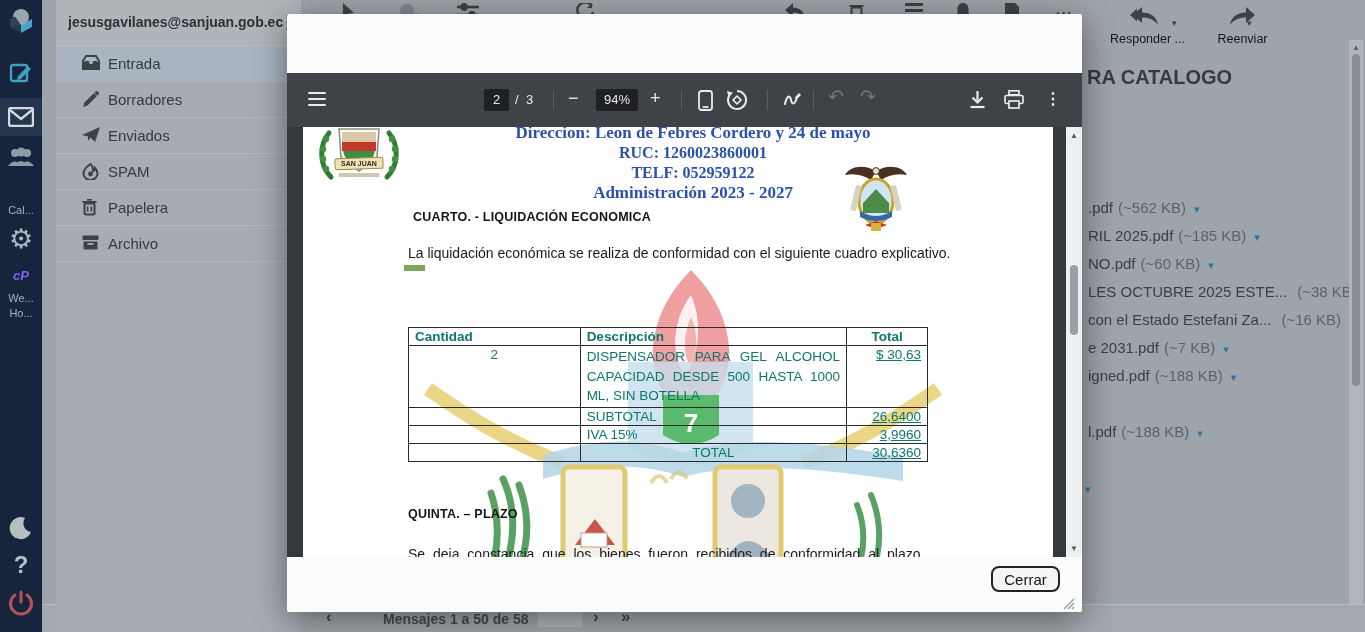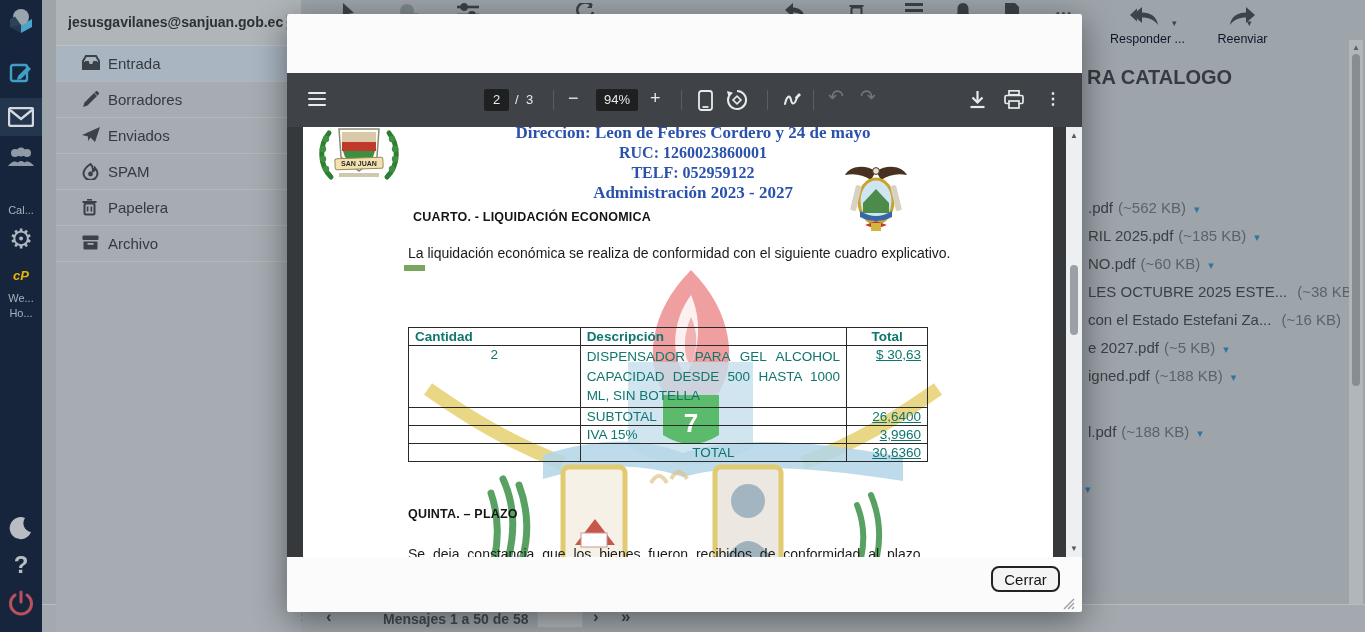--- a/index.html
+++ b/index.html
@@ -108,21 +108,21 @@
           <circle cx="14" cy="6" r="4.5"></circle>
         <path d="M1 20 q7 -9 13 0 z"></path>
           <path d="M8 20 q6 -10 12 0 z"></path>
           <path d="M14 20 q6 -9 13 0 z"></path>
       </svg>
     </div>
     <div class="tb-lbl" style="top:204px;"><span>Cal...</span></div>
     <div class="tb-it" style="top:222px;height:34px;font-size:27px;">
         <span>⚙</span>
       </div>
-    <div class="tb-it" style="top:266px;height:18px;color:#eab308;font-weight:700;font-style:italic;font-size:13px;">
+    <div class="tb-it" style="top:266px;height:18px;color:#8b5cf6;font-weight:700;font-style:italic;font-size:13px;">
         <span>cP</span>
       </div>
     <div class="tb-lbl" style="top:292px;"><span>We...</span></div>
     <div class="tb-lbl" style="top:307px;"><span>Ho...</span></div>
     <div class="tb-it" style="top:514px;height:28px;">
       <svg width="24" height="24" viewBox="0 0 24 24">
         <path d="M16 2 A11 11 0 1 0 22 16 A9 9 0 0 1 16 2 Z" fill="#b7bdc3"></path>
       </svg>
     </div>
     <div class="tb-it" style="top:550px;height:30px;font-size:24px;font-weight:700;color:#b7bdc3;">
@@ -274,21 +274,21 @@
     </div>
     <span class="act-caret" style="left:960px;"><span>▾</span></span>
 
     <h1 class="msg-title">RA CATALOGO</h1>
 
     <div class="att" style="top:199px;"><span>.pdf</span><span class="sz">(~562 KB)</span><span class="car">▾</span></div>
     <div class="att" style="top:227px;"><span>RIL 2025.pdf</span><span class="sz">(~185 KB)</span><span class="car">▾</span></div>
     <div class="att" style="top:255px;"><span>NO.pdf</span><span class="sz">(~60 KB)</span><span class="car">▾</span></div>
     <div class="att" style="top:283px;"><span>LES OCTUBRE 2025 ESTE...</span><span class="sz" style="margin-left:10px;">(~38 KB)</span><span class="car">▾</span></div>
     <div class="att" style="top:311px;"><span>con el Estado Estefani Za...</span><span class="sz" style="margin-left:10px;">(~16 KB)</span><span class="car">▾</span></div>
-    <div class="att" style="top:339px;"><span>e 2027.pdf</span><span class="sz">(~5 KB)</span><span class="car">▾</span></div>
+    <div class="att" style="top:339px;"><span>e 2031.pdf</span><span class="sz">(~7 KB)</span><span class="car">▾</span></div>
     <div class="att" style="top:367px;"><span>igned.pdf</span><span class="sz">(~188 KB)</span><span class="car">▾</span></div>
     <div class="att" style="top:423px;"><span>l.pdf</span><span class="sz">(~188 KB)</span><span class="car">▾</span></div>
     <div class="att" style="top:479px;left:798px;"><span class="car" style="margin-left:0;">▾</span></div>
 
     <div class="v-scroll">
       <span class="scr-ar" style="top:3px;">▲</span>
       <div class="v-thumb"></div>
       <span class="scr-ar" style="bottom:3px;">▼</span>
     </div>
   </main>

